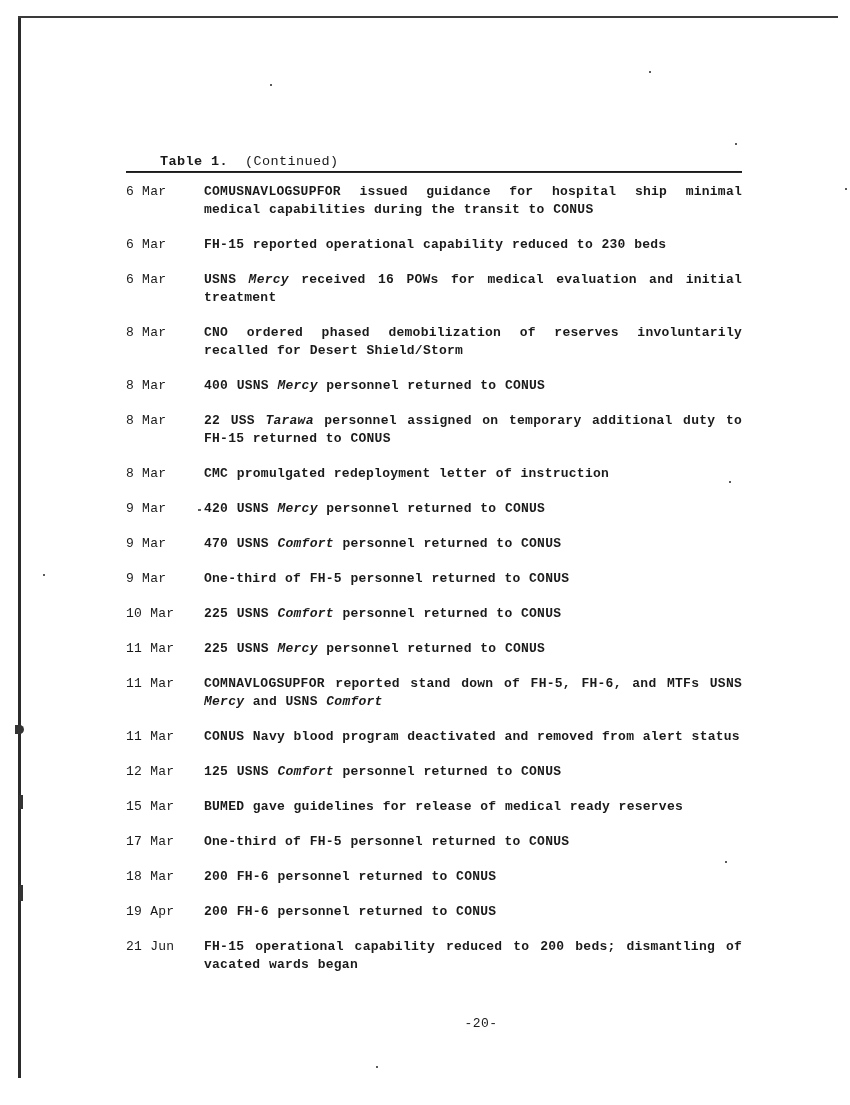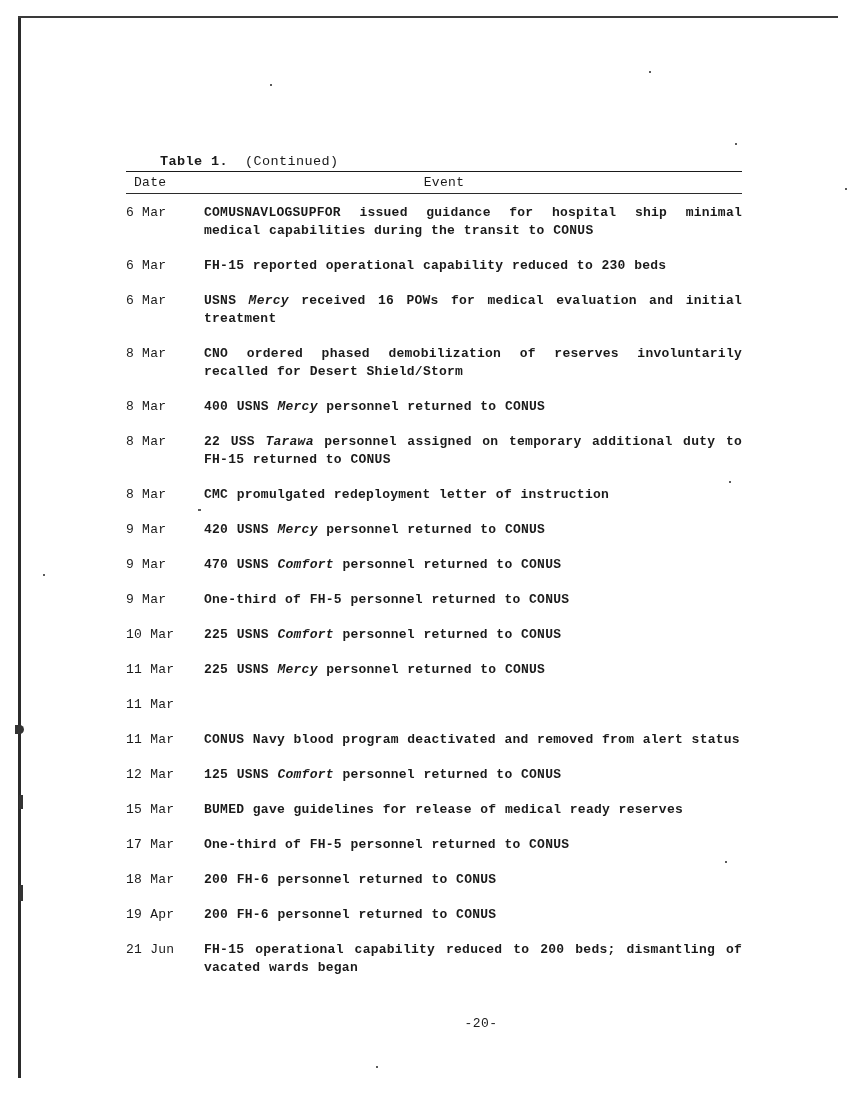--- a/index.html
+++ b/index.html
@@ -165,24 +165,20 @@
   <div class="speck speck-7"></div>
   <div class="speck speck-8"></div>
   <div class="speck speck-9"></div>
 
   <div class="table-caption">
     <span>Table 1.</span><span class="cont">  (Continued)</span>
   </div>
 
   <div class="table-block">
     <div class="rule"></div>
-    <div class="head-row">
-      <div class="head-date">Date</div>
-      <div class="head-event">Event</div>
-    </div>
     <div class="rule thin"></div>
 
     <div class="rows" id="rows-container">
         <div class="row">
           <div class="date">6 Mar</div>
           <div class="event">COMUSNAVLOGSUPFOR issued guidance for hospital ship minimal medical capabilities during the transit to CONUS</div>
         </div>
         <div class="row">
           <div class="date">6 Mar</div>
           <div class="event">FH-15 reported operational capability reduced to 230 beds</div>
@@ -222,20 +218,21 @@
         <div class="row">
           <div class="date">10 Mar</div>
           <div class="event">225 USNS <i>Comfort</i> personnel returned to CONUS</div>
         </div>
         <div class="row">
           <div class="date">11 Mar</div>
           <div class="event">225 USNS <i>Mercy</i> personnel returned to CONUS</div>
         </div>
         <div class="row">
           <div class="date">11 Mar</div>
+          <div class="event">COMNAVLOGSUPFOR reported stand down of FH-5, FH-6, and MTFs USNS <i>Mercy</i> and USNS <i>Comfort</i></div>
         </div>
         <div class="row">
           <div class="date">11 Mar</div>
           <div class="event">CONUS Navy blood program deactivated and removed from alert status</div>
         </div>
         <div class="row">
           <div class="date">12 Mar</div>
           <div class="event">125 USNS <i>Comfort</i> personnel returned to CONUS</div>
         </div>
         <div class="row">

